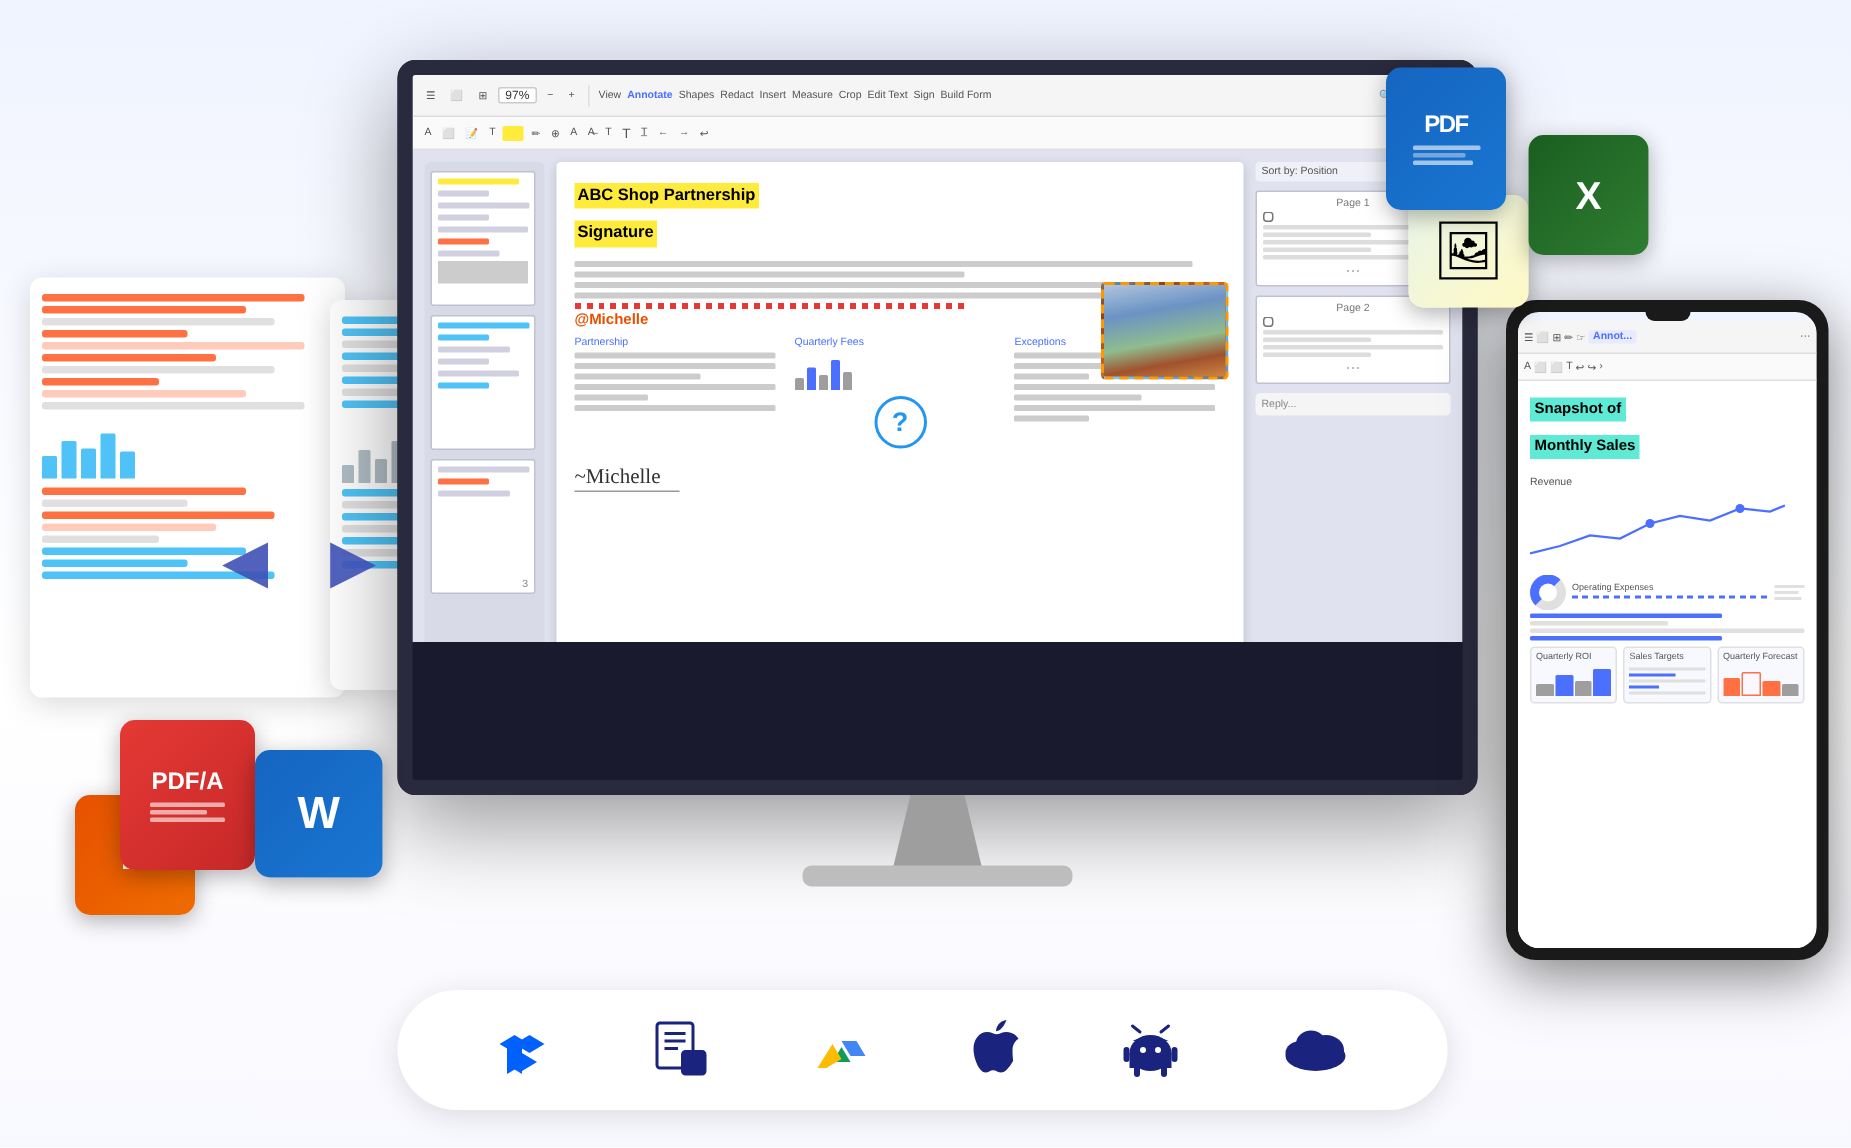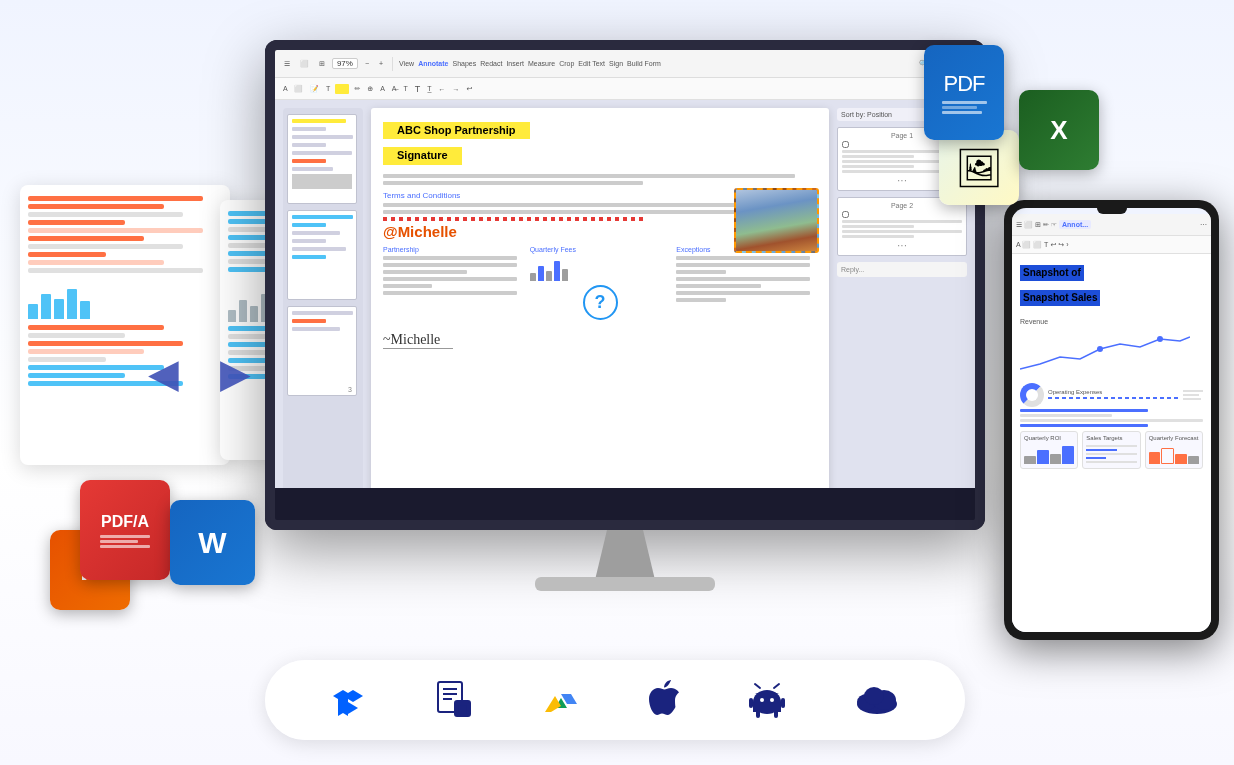--- a/index.html
+++ b/index.html
@@ -43,21 +43,21 @@
       width: 720px;
       height: 490px;
       border: 10px solid #2a2a3e;
       border-radius: 12px;
       pointer-events: none;
     }
     .monitor-inner {
       position: absolute;
       left: 10px; top: 10px;
       width: 700px;
-      height: 438px;
+      height: 378px;
       background: #e8eaf6;
       overflow: hidden;
     }
     .monitor-stand {
       position: absolute;
       left: 330px;
       top: 490px;
       width: 60px;
       height: 50px;
       background: #9e9e9e;
@@ -229,21 +229,21 @@
     .pdf-mini-line.short { width: 60%; }
     .pdf-more { font-size: 10px; color: #888; text-align: center; }
 
     
     .doc-title-highlight {
       background: #ffeb3b;
       font-size: 11px;
       font-weight: bold;
       color: #000;
       display: inline-block;
-      padding: 1px 14px;
+      padding: 1px 2px;
       line-height: 1.4;
       margin-bottom: 6px;
     }
     .doc-line {
       height: 4px;
       background: #ccc;
       border-radius: 1px;
       margin: 3px 0;
     }
     .doc-line.med { width: 60%; }
@@ -257,21 +257,21 @@
     .doc-wavy {
       height: 4px;
       background: repeating-linear-gradient(
         90deg,
         #e53935 0px, #e53935 4px,
         transparent 4px, transparent 8px
       );
       margin: 2px 0;
     }
     .doc-mention {
-      font-size: 15px;
+      font-size: 10px;
       color: #e65100;
       font-weight: bold;
     }
 
     
     .doc-3col {
       display: flex;
       gap: 6px;
       margin-top: 6px;
     }
@@ -415,21 +415,21 @@
     .tablet-content {
       position: absolute;
       top: 46px; left: 0;
       width: 199px;
       height: 378px;
       padding: 8px;
       background: #fff;
       overflow: hidden;
     }
     .tablet-highlight-title {
-      background: #1d4ed8;
+      background: #5eead4;
       font-size: 10px;
       font-weight: bold;
       color: #000;
       display: inline-block;
       padding: 1px 3px;
       line-height: 1.4;
       margin-bottom: 6px;
     }
 
     
@@ -570,22 +570,22 @@
       display: flex;
       flex-direction: column;
       align-items: center;
       justify-content: center;
       color: #fff;
       font-size: 11px;
       font-weight: bold;
       z-index: 20;
     }
     .badge-pdf-text {
-      font-size: 22px;
-      font-weight: 400;
+      font-size: 16px;
+      font-weight: 700;
       letter-spacing: -1px;
     }
 
     
     .badge-excel {
       position: absolute;
       right: 135px;
       top: 90px;
       width: 80px;
       height: 80px;
@@ -876,21 +876,20 @@
         <div class="pdf-main-page" style="position:relative;">
 
           <div>
             <div class="doc-title-highlight">ABC Shop Partnership</div><br>
             <div class="doc-title-highlight">Signature</div>
           </div>
 
           <div class="doc-line full"></div>
           <div class="doc-line med"></div>
 
-          <div class="doc-section-title">Terms and Conditions</div>
           <div class="doc-line full"></div>
           <div class="doc-line full"></div>
           <div class="doc-wavy" style="width:60%"></div>
           <div class="doc-mention">@Michelle</div>
 
           <div class="pdf-image-box">
             <div class="pdf-image-inner"></div>
           </div>
 
           <div class="doc-3col">
@@ -994,21 +993,21 @@
         <span class="tablet-tool-icon">⬜</span>
         <span class="tablet-tool-icon">T</span>
         <span class="tablet-tool-icon">↩</span>
         <span class="tablet-tool-icon">↪</span>
         <span class="tablet-tool-icon">›</span>
       </div>
 
       <div class="tablet-content">
         <div>
           <div class="tablet-highlight-title">Snapshot of</div><br>
-          <div class="tablet-highlight-title">Snapshot Sales</div>
+          <div class="tablet-highlight-title">Monthly Sales</div>
         </div>
 
         <div class="revenue-label">Revenue</div>
 
         <div class="revenue-chart">
           <svg width="170" height="50" viewBox="0 0 170 50">
             <polyline points="0,40 20,35 40,28 60,30 80,20 100,15 120,18 140,10 160,12 170,8" fill="none" stroke="#4B6FFF" stroke-width="1.5"></polyline>
             <circle cx="80" cy="20" r="3" fill="#4B6FFF"></circle>
             <circle cx="140" cy="10" r="3" fill="#4B6FFF"></circle>
           </svg>

